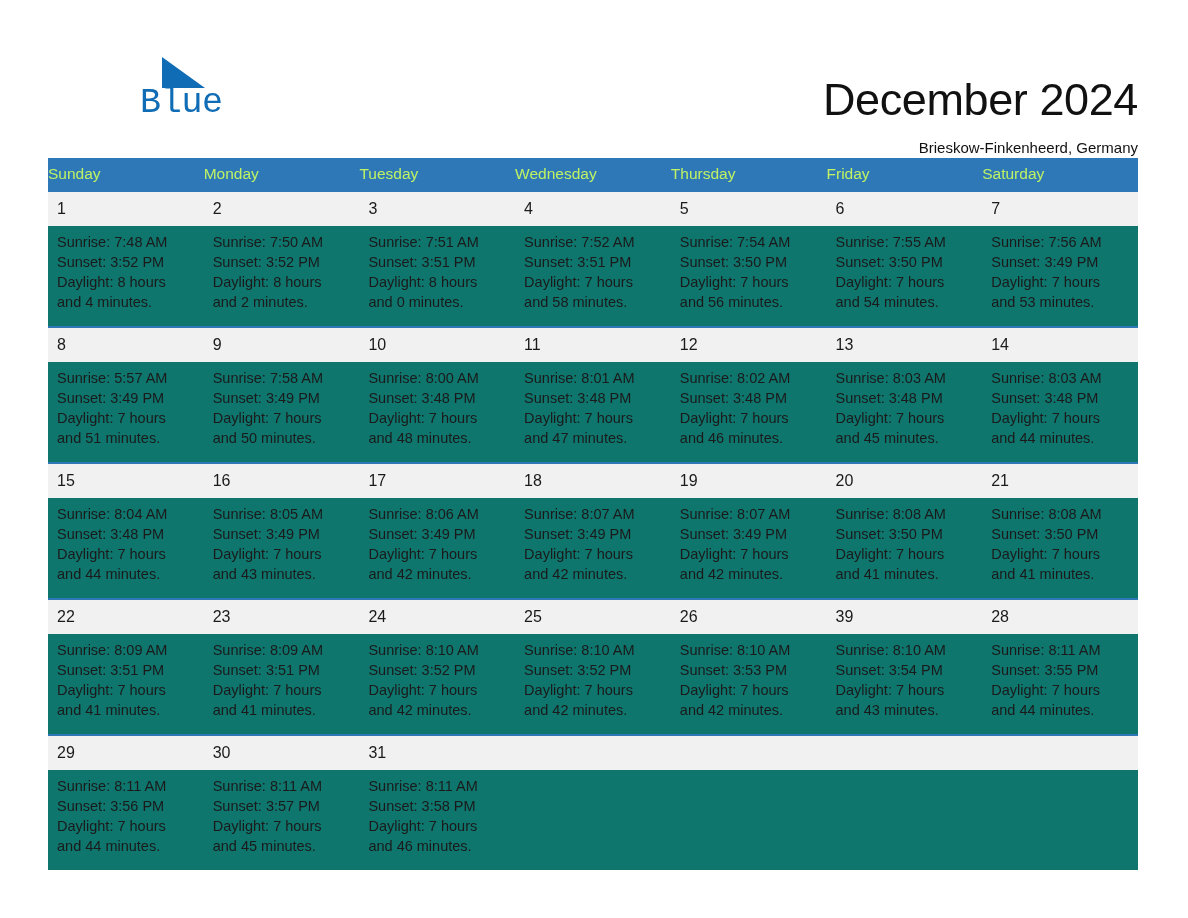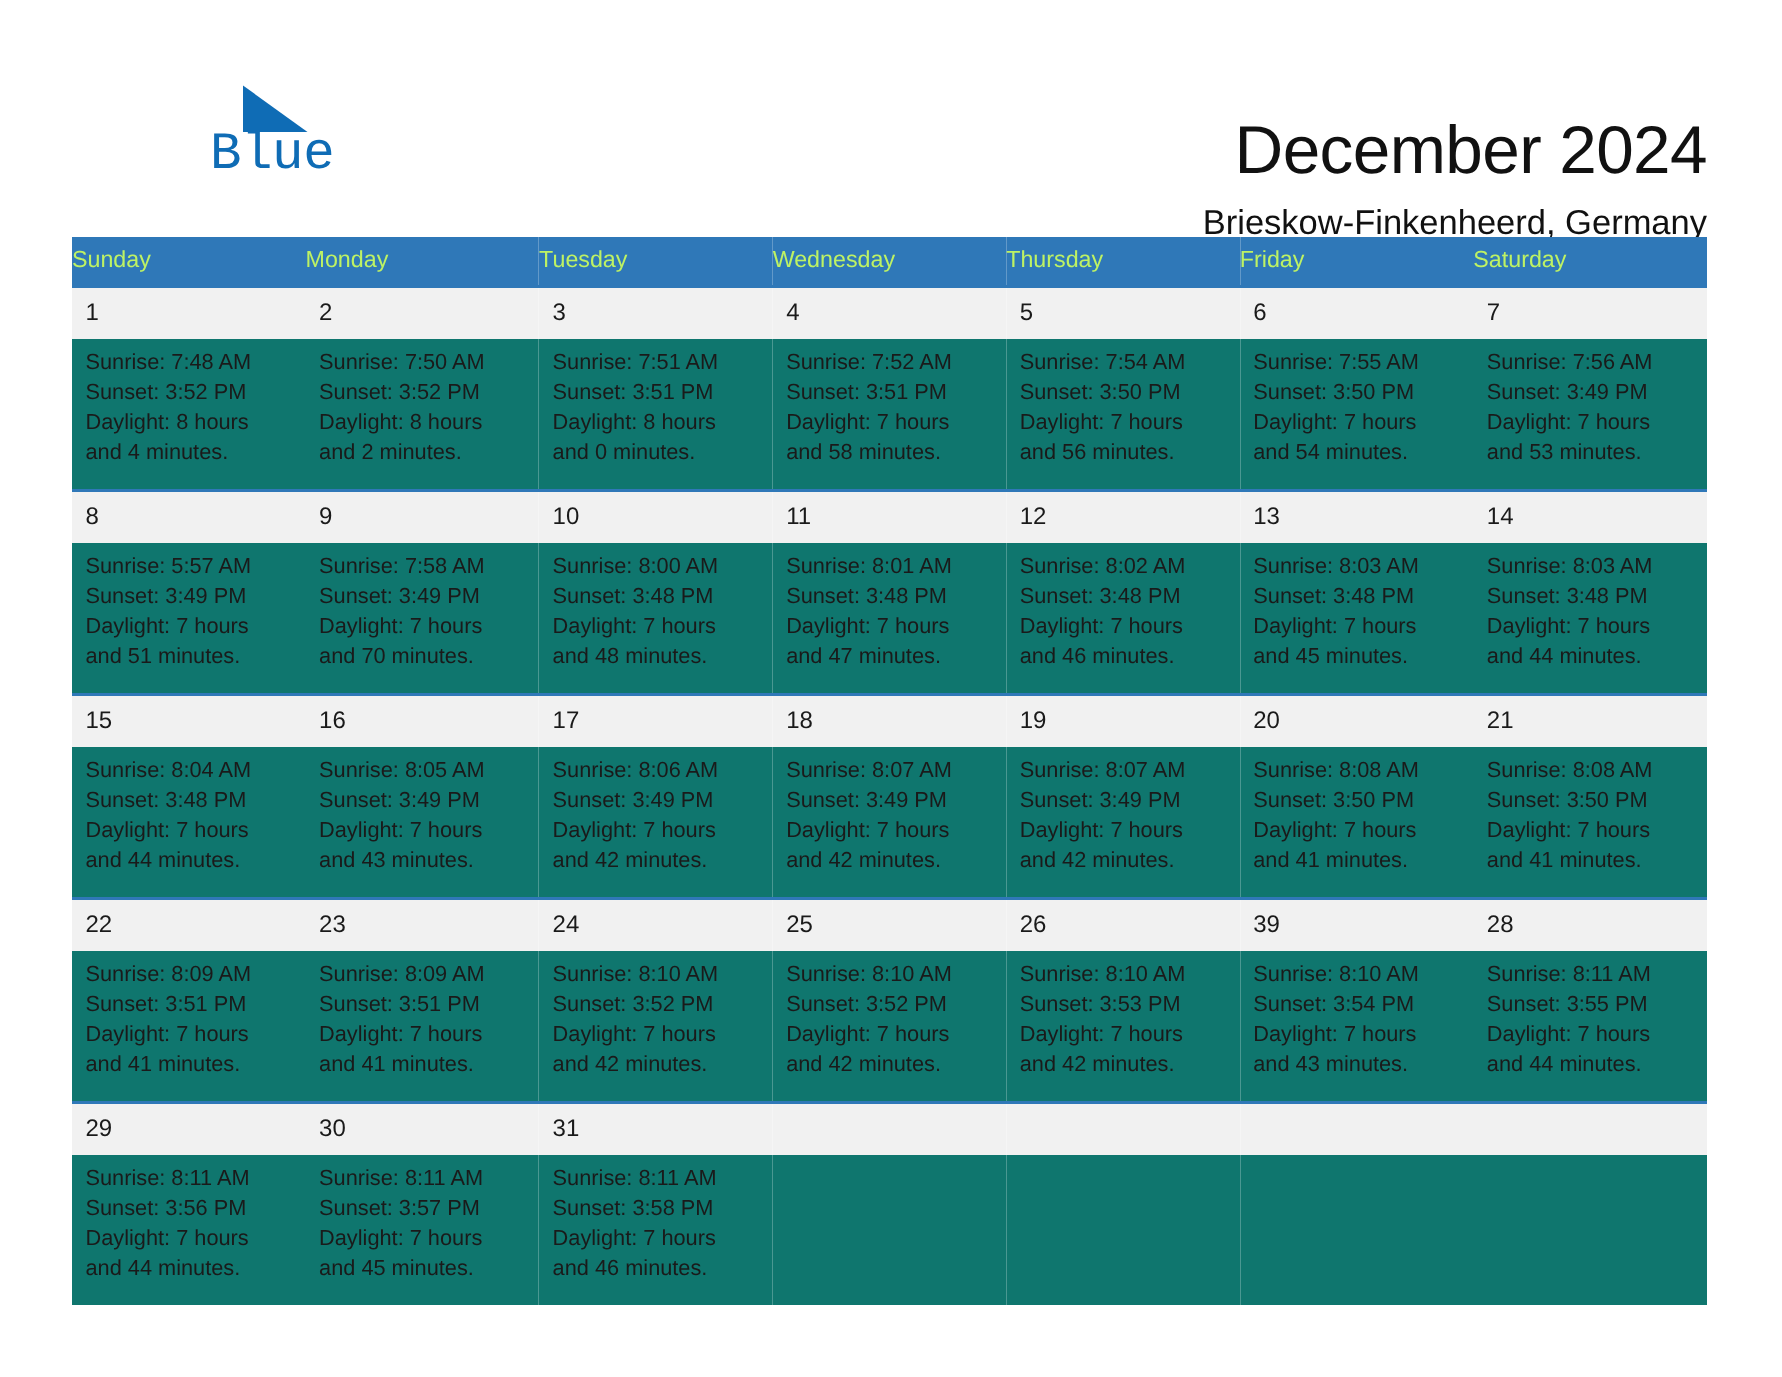--- a/index.html
+++ b/index.html
@@ -80,21 +80,21 @@
   .month-title {
     font-size: 45px;
     line-height: 56px;
     color: #111111;
     font-weight: 400;
     letter-spacing: -0.4px;
     white-space: nowrap;
   }
   .location-title {
     margin-top: 6px;
-    font-size: 23px;
+    font-size: 15px;
     line-height: 28px;
     color: #111111;
     font-weight: 400;
     white-space: nowrap;
   }
 
   
   .calendar {
     position: absolute;
     left: 48px;
@@ -264,21 +264,21 @@
           <td>
             <span class="line">Sunrise: 5:57 AM</span>
             <span class="line">Sunset: 3:49 PM</span>
             <span class="line">Daylight: 7 hours</span>
             <span class="line">and 51 minutes.</span>
           </td>
           <td>
             <span class="line">Sunrise: 7:58 AM</span>
             <span class="line">Sunset: 3:49 PM</span>
             <span class="line">Daylight: 7 hours</span>
-            <span class="line">and 70 minutes.</span>
+            <span class="line">and 50 minutes.</span>
           </td>
           <td>
             <span class="line">Sunrise: 8:00 AM</span>
             <span class="line">Sunset: 3:48 PM</span>
             <span class="line">Daylight: 7 hours</span>
             <span class="line">and 48 minutes.</span>
           </td>
           <td>
             <span class="line">Sunrise: 8:01 AM</span>
             <span class="line">Sunset: 3:48 PM</span>

